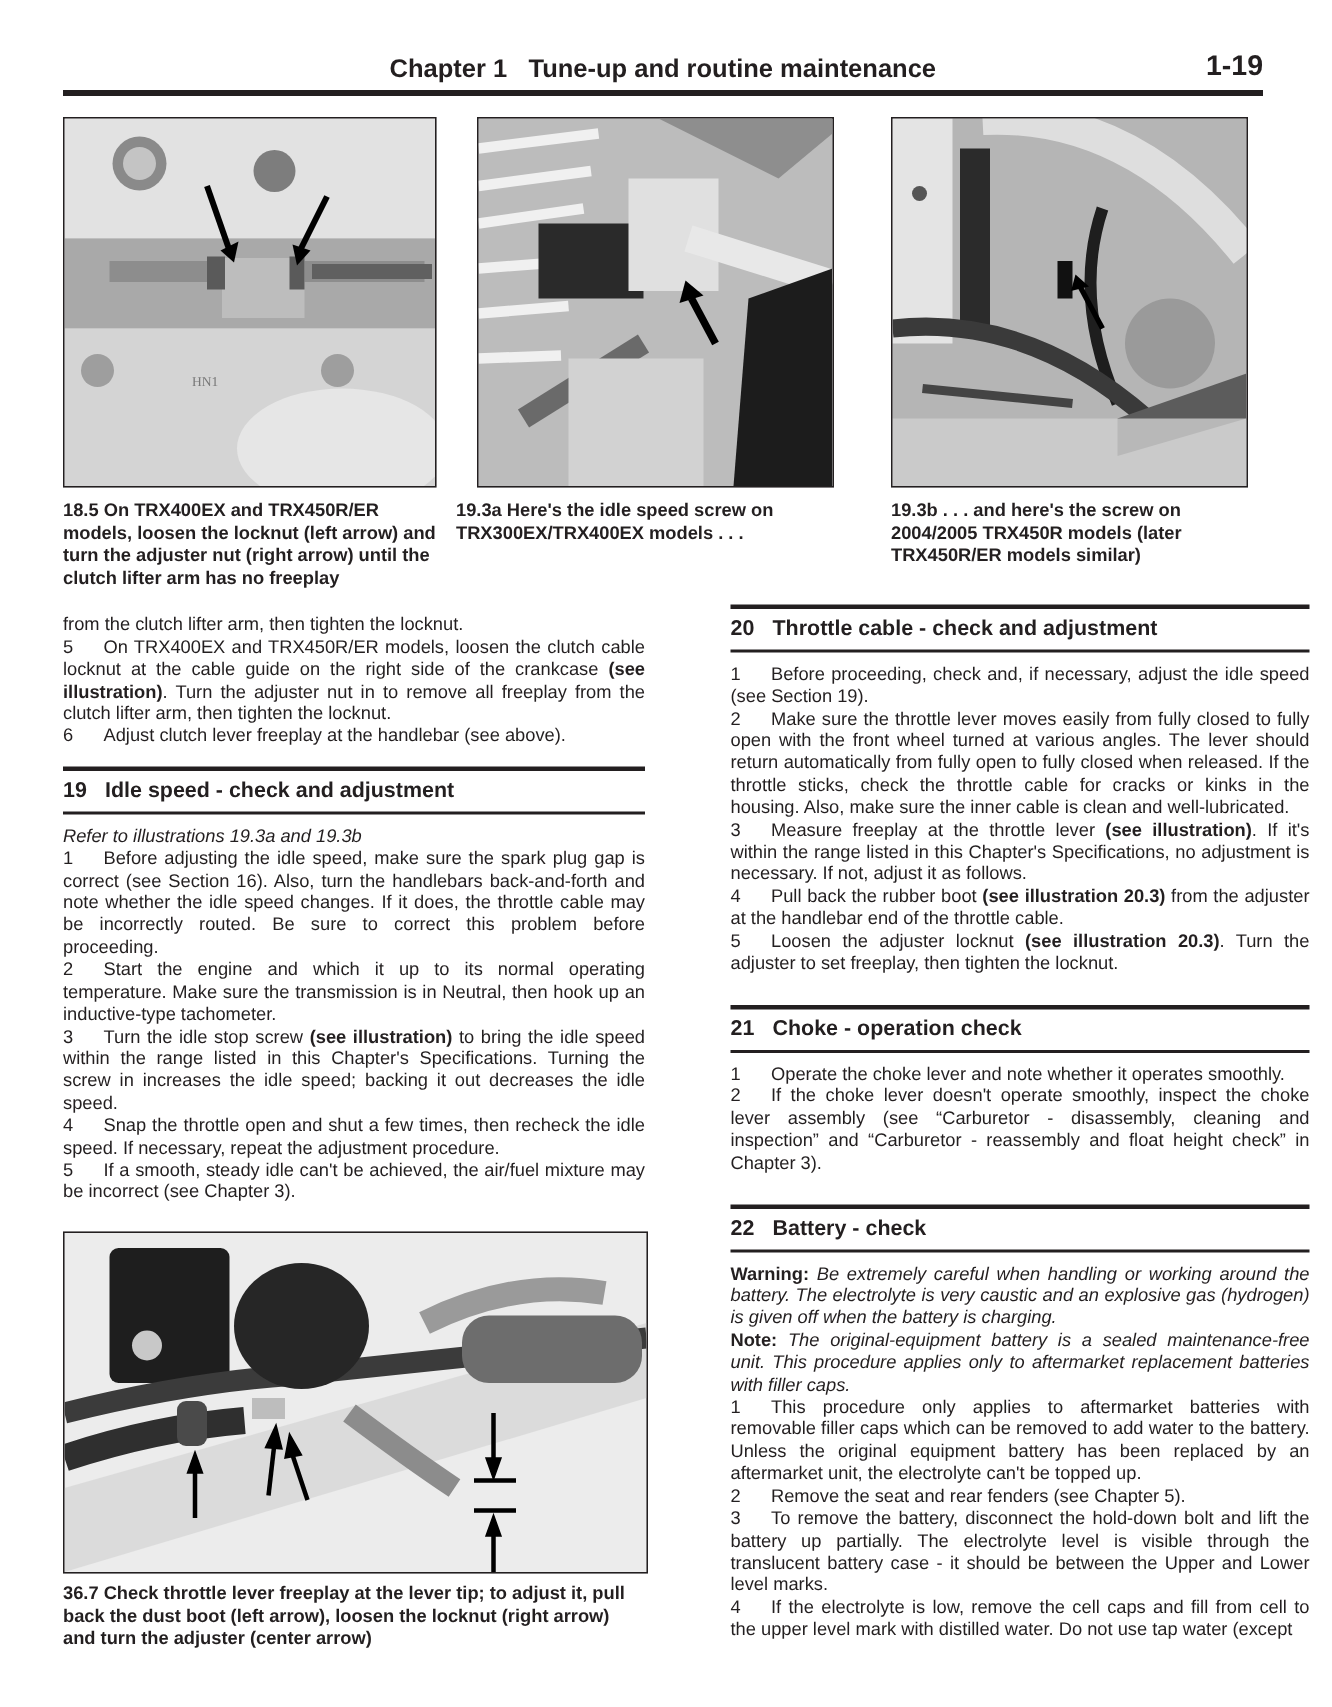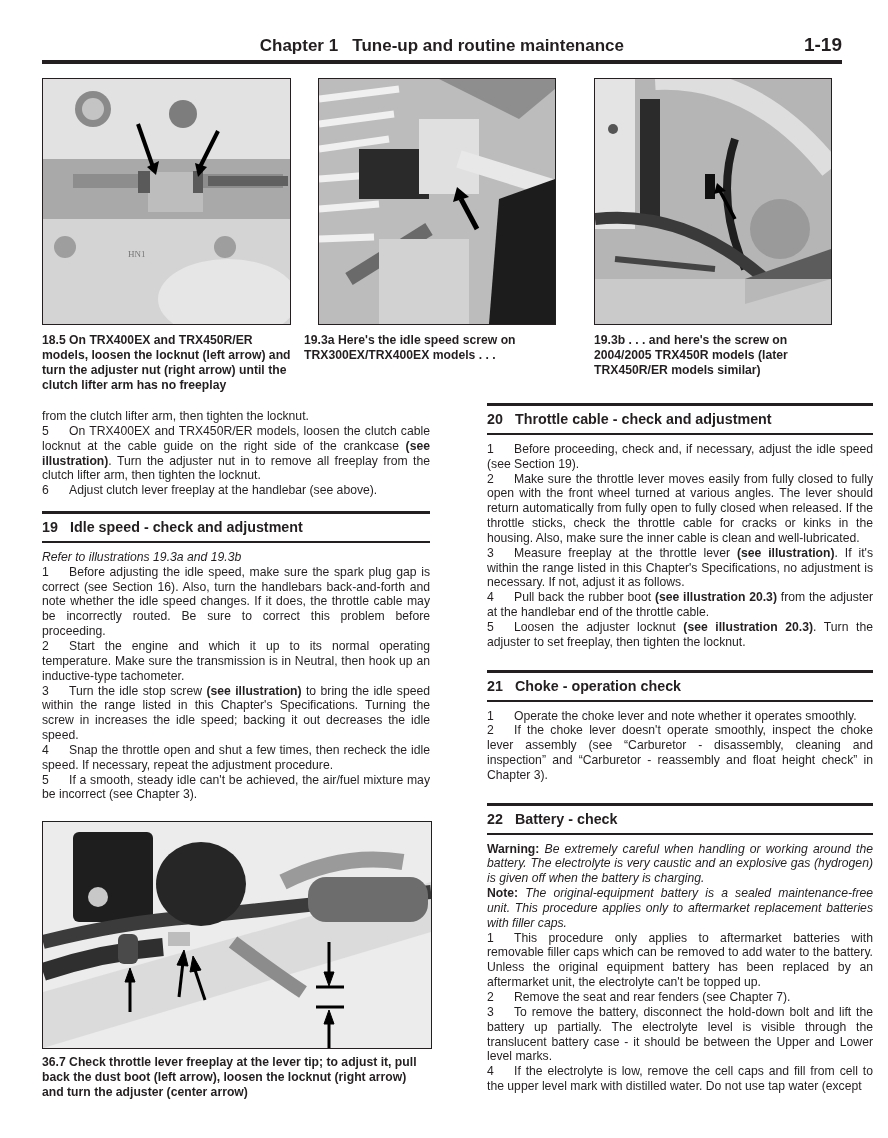--- a/index.html
+++ b/index.html
@@ -175,16 +175,16 @@
   <p><span class="num">2</span><span>If the choke lever doesn't operate smoothly, inspect the choke lever assembly (see “Carburetor - disassembly, cleaning and inspection” and “Carburetor - reassembly and float height check” in Chapter 3).</span></p>
 
   <div class="sec" style="margin-top:20px;">
     <div class="sec-rule-top"></div>
     <div class="sec-title"><span class="snum">22</span><span>Battery - check</span></div>
     <div class="sec-rule-bot"></div>
   </div>
   <p><b>Warning:</b><i> Be extremely careful when handling or working around the battery. The electrolyte is very caustic and an explosive gas (hydrogen) is given off when the battery is charging.</i></p>
   <p><b>Note:</b><i> The original-equipment battery is a sealed maintenance-free unit. This procedure applies only to aftermarket replacement batteries with filler caps.</i></p>
   <p><span class="num">1</span><span>This procedure only applies to aftermarket batteries with removable filler caps which can be removed to add water to the battery. Unless the original equipment battery has been replaced by an aftermarket unit, the electrolyte can't be topped up.</span></p>
-  <p><span class="num">2</span><span>Remove the seat and rear fenders (see Chapter 7).</span></p>
+  <p><span class="num">2</span><span>Remove the seat and rear fenders (see Chapter 5).</span></p>
   <p><span class="num">3</span><span>To remove the battery, disconnect the hold-down bolt and lift the battery up partially. The electrolyte level is visible through the translucent battery case - it should be between the Upper and Lower level marks.</span></p>
   <p><span class="num">4</span><span>If the electrolyte is low, remove the cell caps and fill from cell to the upper level mark with distilled water. Do not use tap water (except</span></p>
 </div>
 
 </body></html>

